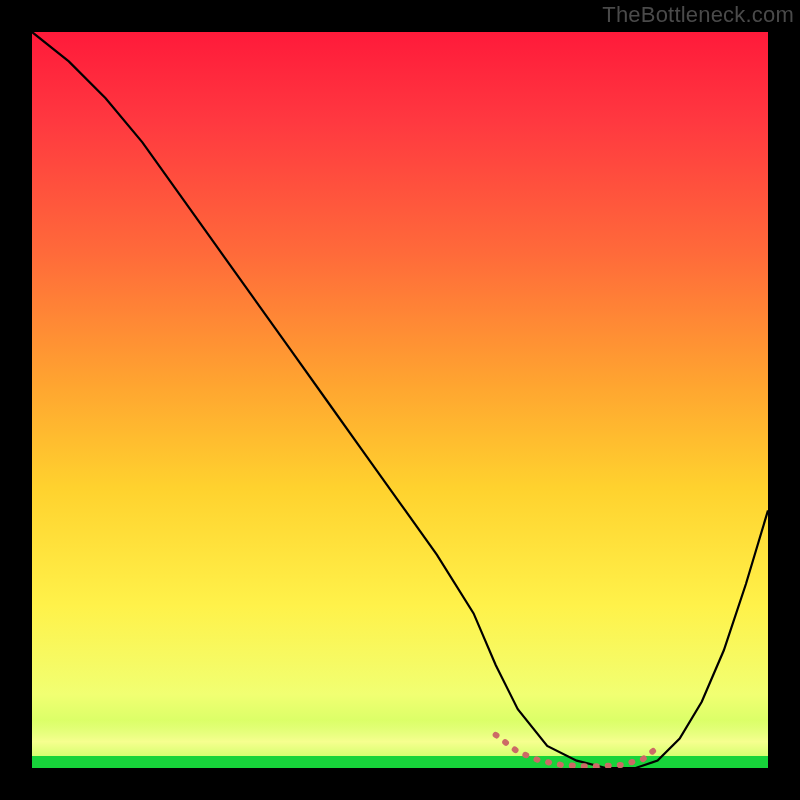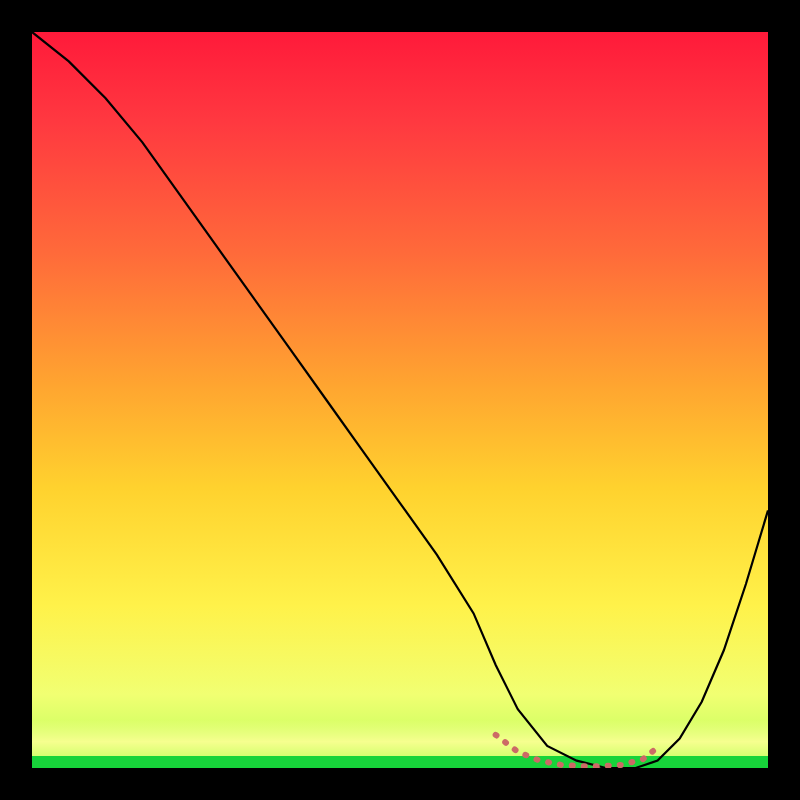--- a/index.html
+++ b/index.html
@@ -61,20 +61,21 @@
     height: 36px;
     background: linear-gradient(to bottom, rgba(255,255,170,0.0), #f6ff8f 60%, #d6ff70);
     z-index: 2;
     pointer-events: none;
   }
 </style>
 </head>
 <body>
 
 <div class="frame">
+  <div class="watermark">TheBottleneck.com</div>
 
   <div class="plot">
     <svg class="gradient" viewBox="0 0 100 100" preserveAspectRatio="none">
       <defs>
         <linearGradient id="bg-grad" x1="0" y1="0" x2="0" y2="1">
             <stop offset="0%" stop-color="#ff1a3a"></stop>
             <stop offset="12%" stop-color="#ff3840"></stop>
             <stop offset="30%" stop-color="#ff6a3a"></stop>
             <stop offset="48%" stop-color="#ffa530"></stop>
             <stop offset="62%" stop-color="#ffd22e"></stop>

